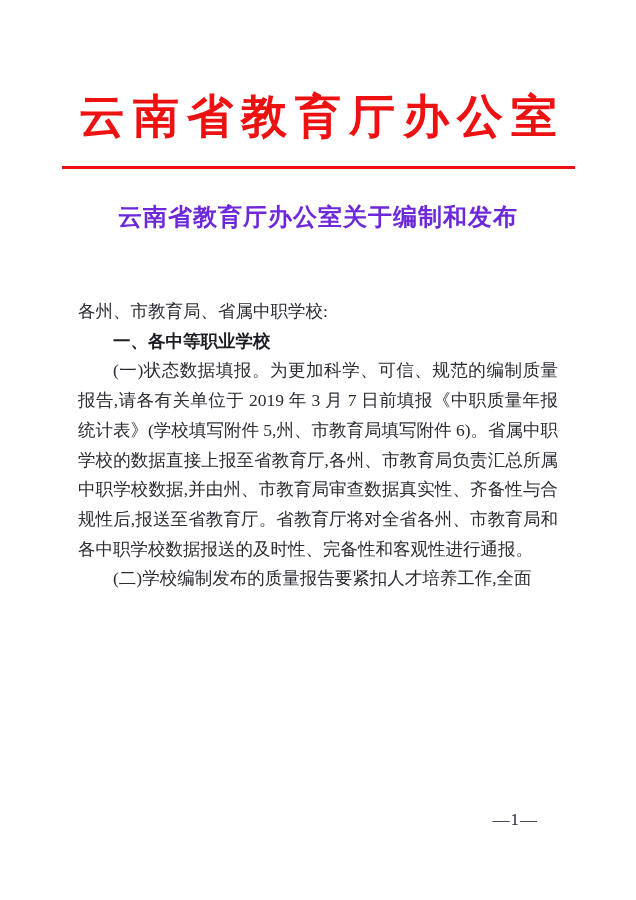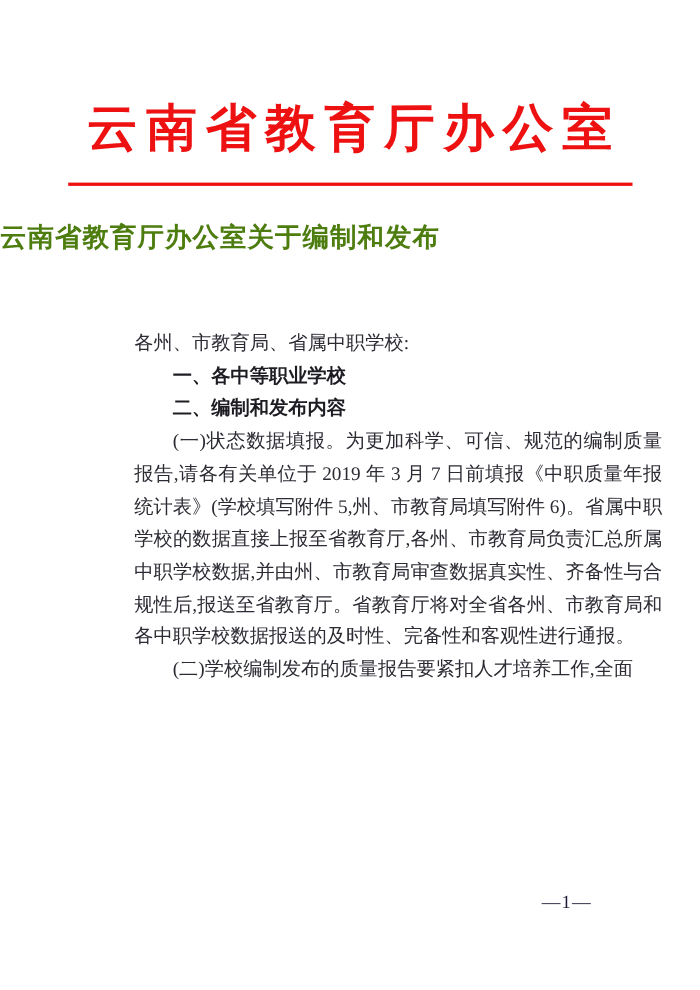--- a/index.html
+++ b/index.html
@@ -37,37 +37,36 @@
     left: 62px;
     width: 513px;
     height: 0;
     border-top: 3px solid #ee1111;
   }
   .doc-title {
     position: absolute;
     top: 197px;
     left: 0;
     width: 636px;
-    text-align: left;
+    text-align: center;
     font-size: 24px;
     font-weight: bold;
     line-height: 40px;
-    color: #4d7c0f;
+    color: #6d28d9;
     letter-spacing: 1px;
   }
   .body-text {
     position: absolute;
     top: 297px;
     left: 78px;
     width: 480px;
     font-size: 17.5px;
     line-height: 29.7px;
     text-align: justify;
     color: #2b2b33;
-    margin-left: 44px;
   }
   .body-text p {
     margin: 0;
     text-indent: 2em;
   }
   .body-text p.flush {
     text-indent: 0;
   }
   .body-text p.section-head {
     font-family: "Liberation Sans", "DejaVu Sans", sans-serif;
@@ -94,20 +93,19 @@
 
   <div class="red-rule"></div>
 
   <div class="doc-title">
     <div>云南省教育厅办公室关于编制和发布</div>
   </div>
 
   <div class="body-text">
     <p class="flush">各州、市教育局、省属中职学校:</p>
     <p class="section-head">一、各中等职业学校</p>
-    <p class="section-head">二、编制和发布内容</p>
     <p>(一)状态数据填报。为更加科学、可信、规范的编制质量报告,请各有关单位于 2019 年 3 月 7 日前填报《中职质量年报统计表》(学校填写附件 5,州、市教育局填写附件 6)。省属中职学校的数据直接上报至省教育厅,各州、市教育局负责汇总所属中职学校数据,并由州、市教育局审查数据真实性、齐备性与合规性后,报送至省教育厅。省教育厅将对全省各州、市教育局和各中职学校数据报送的及时性、完备性和客观性进行通报。</p>
     <p>(二)学校编制发布的质量报告要紧扣人才培养工作,全面</p>
   </div>
 
   <div class="page-number">—1—</div>
 
 </div>
 
 </body></html>

